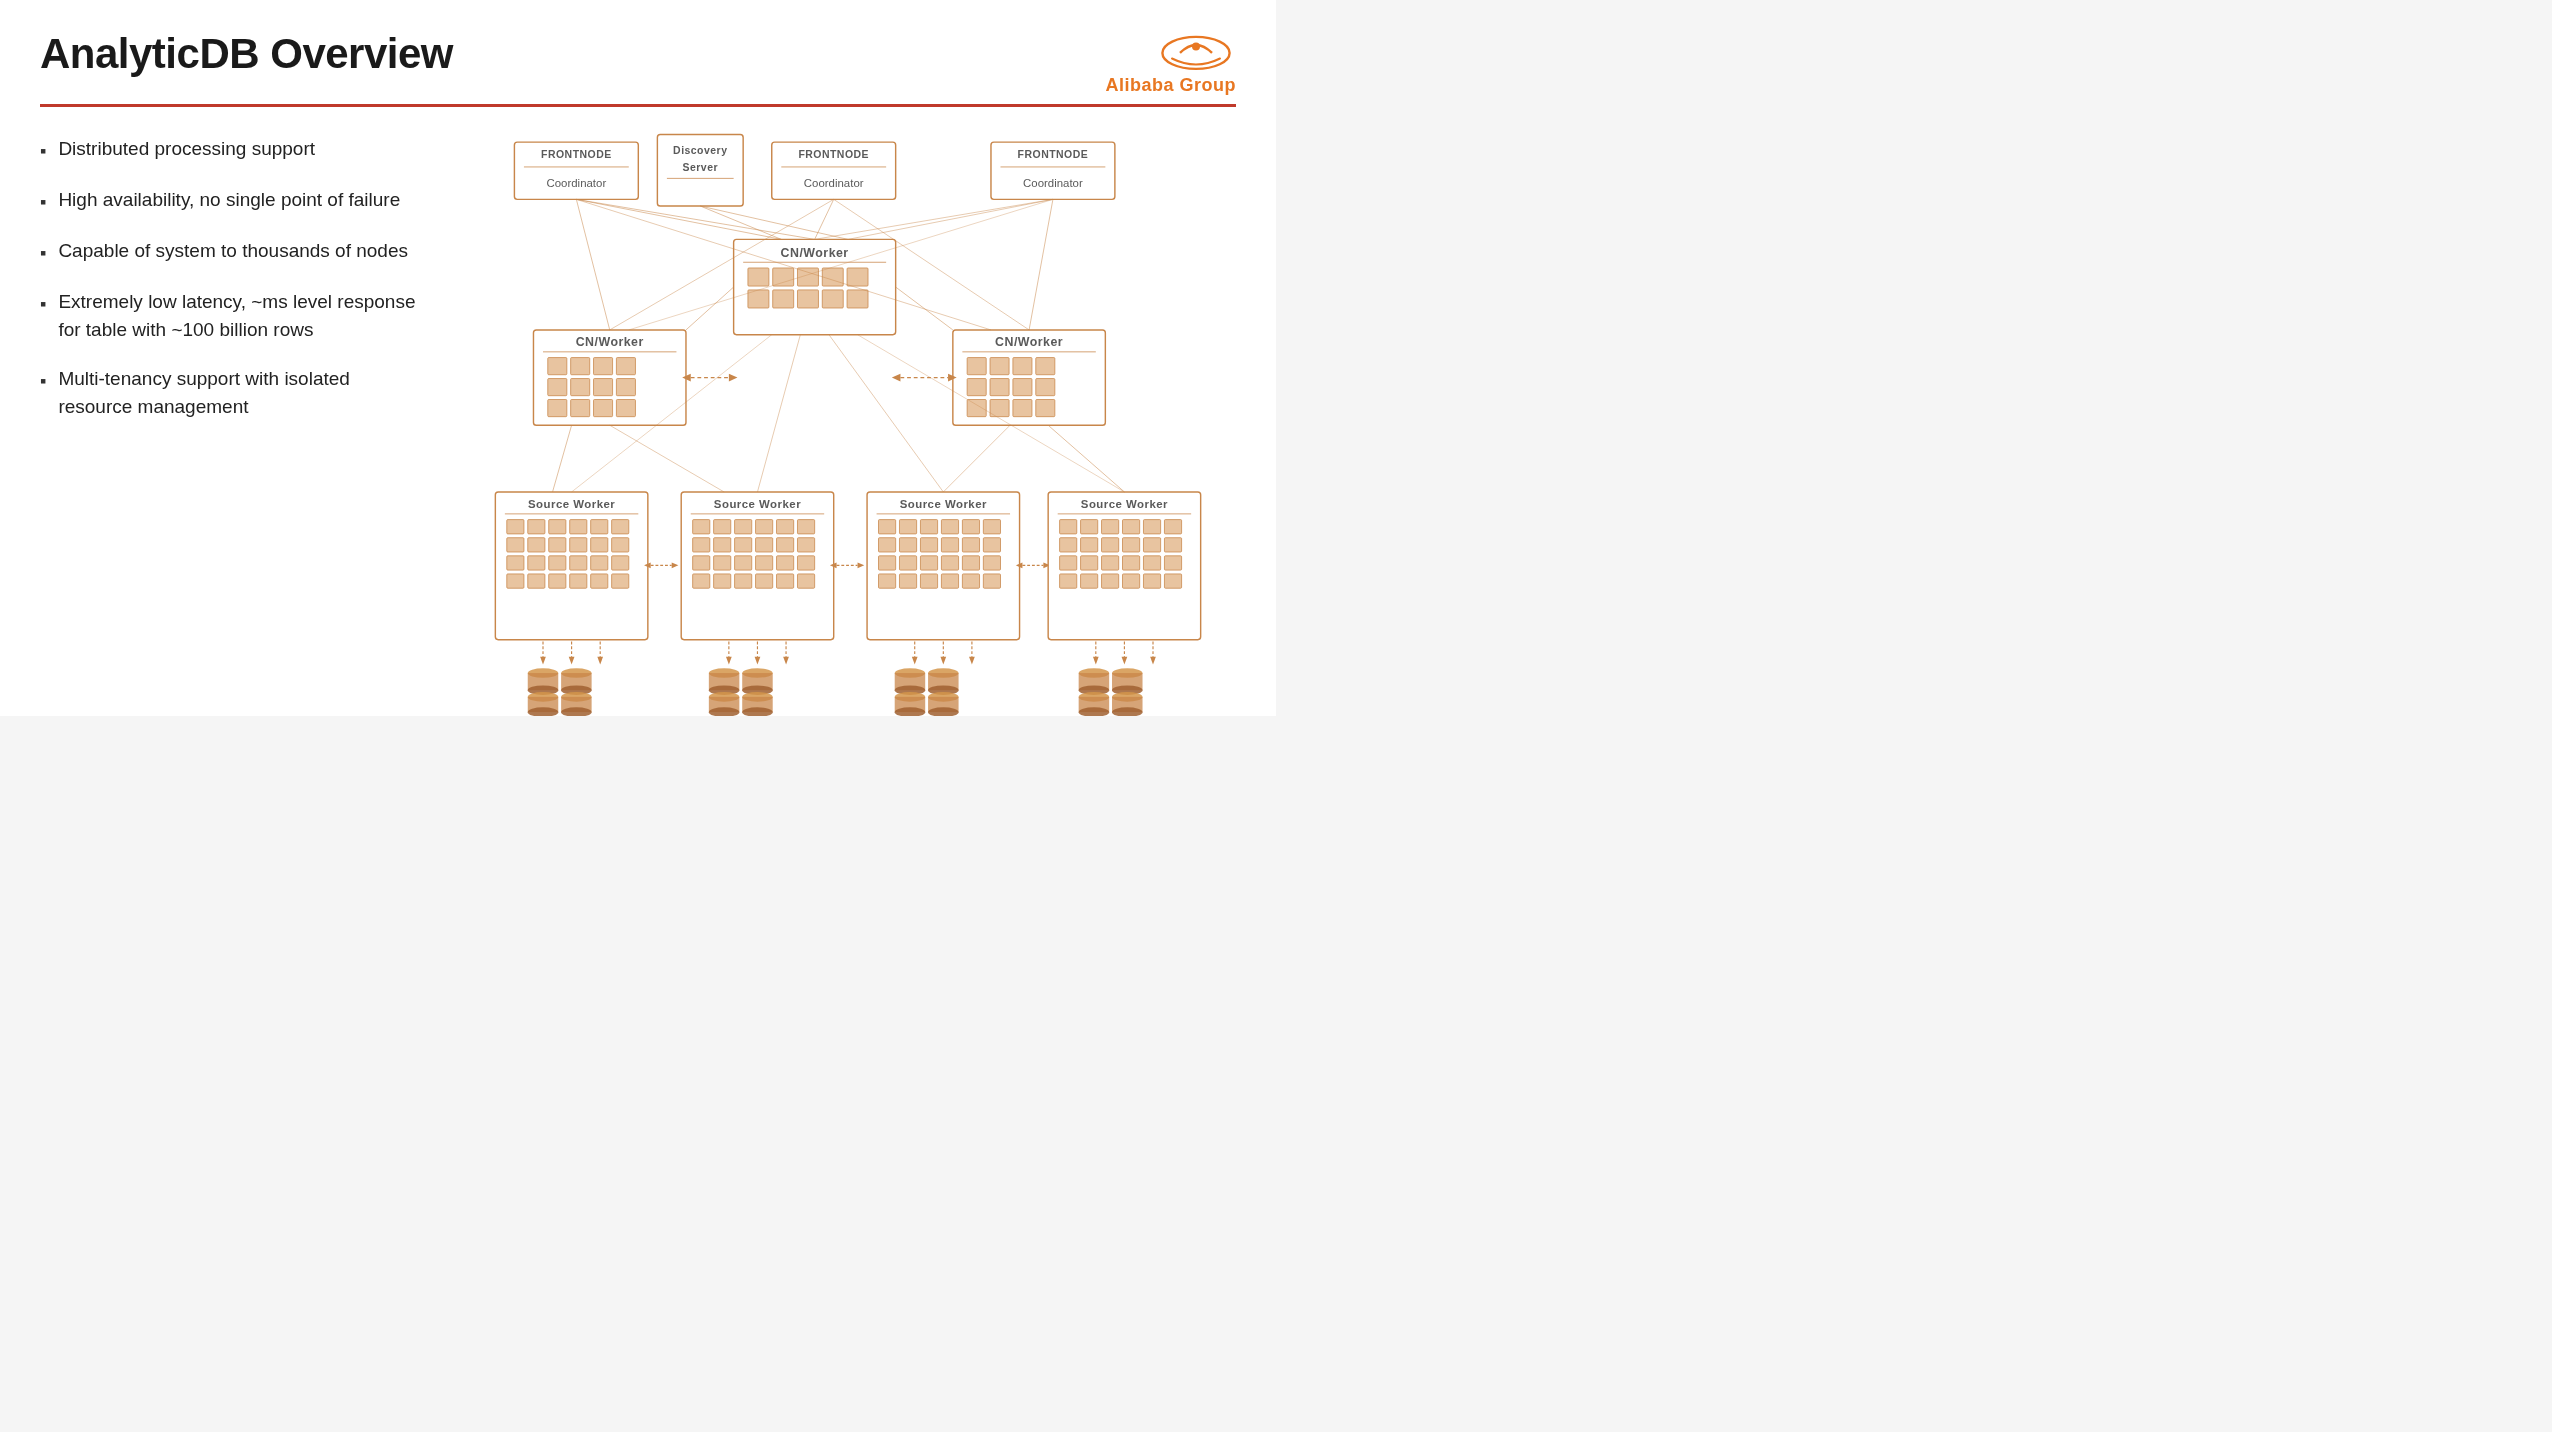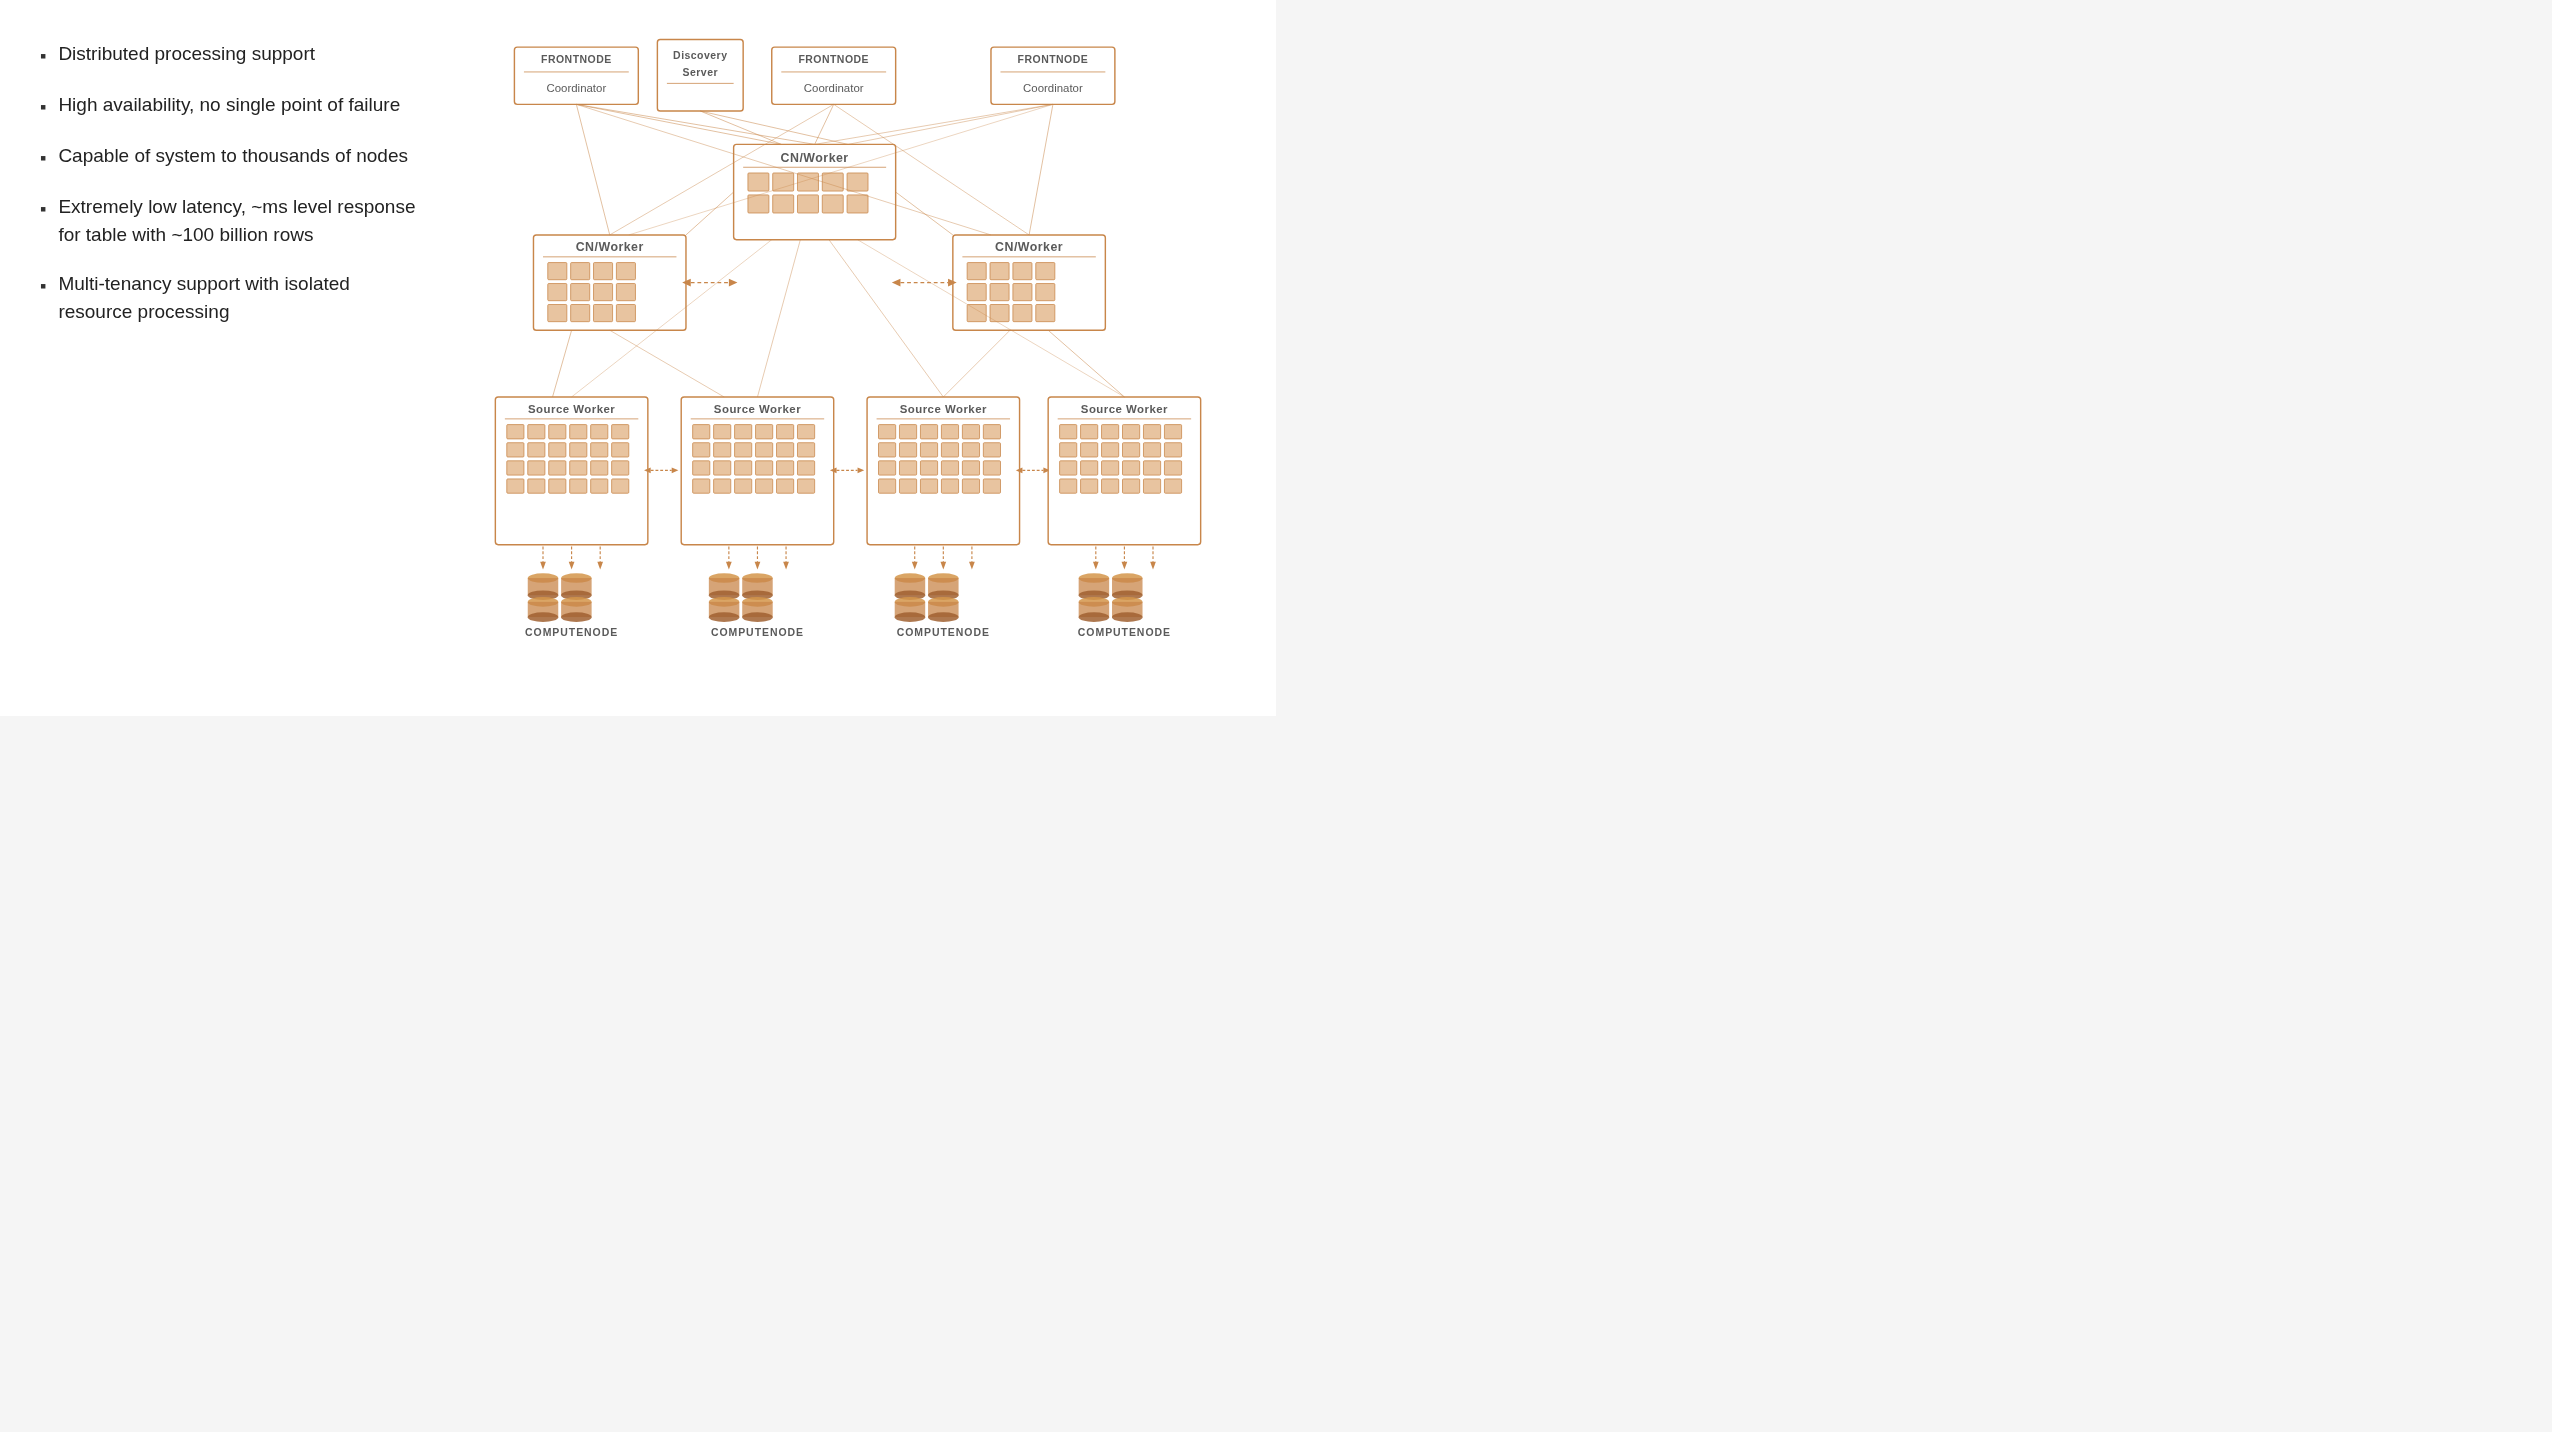--- a/index.html
+++ b/index.html
@@ -107,20 +107,34 @@
       font-weight: 700;
       fill: #5a5a5a;
       text-anchor: middle;
       letter-spacing: 1px;
     }
   </style>
 </head>
 <body>
 
 <div class="slide">
+  <div class="header">
+    <h1 class="title">AnalyticDB Overview</h1>
+    <div class="logo">
+      <svg class="logo-icon" viewBox="0 0 100 55">
+
+        <ellipse cx="50" cy="28" rx="42" ry="20" fill="none" stroke="#e87722" stroke-width="3"></ellipse>
+        <path d="M30 28 Q50 8 70 28" stroke="#e87722" stroke-width="3" fill="none"></path>
+        <circle cx="50" cy="20" r="5" fill="#e87722"></circle>
+
+        <path d="M20 35 Q50 50 80 35" stroke="#e87722" stroke-width="2.5" fill="none" stroke-linecap="round"></path>
+      </svg>
+      <span class="logo-text">Alibaba Group</span>
+    </div>
+  </div>
 
   <div class="content">
     <div class="bullet-list">
       <div class="bullet-item">
         <span class="bullet-marker">▪</span>
         <span>Distributed processing support</span>
       </div>
       <div class="bullet-item">
         <span class="bullet-marker">▪</span>
         <span>High availability, no single point of failure</span>
@@ -128,21 +142,21 @@
       <div class="bullet-item">
         <span class="bullet-marker">▪</span>
         <span>Capable of system to thousands of nodes</span>
       </div>
       <div class="bullet-item">
         <span class="bullet-marker">▪</span>
         <span>Extremely low latency, ~ms level response for table with ~100 billion rows</span>
       </div>
       <div class="bullet-item">
         <span class="bullet-marker">▪</span>
-        <span>Multi-tenancy support with isolated resource processing</span>
+        <span>Multi-tenancy support with isolated resource management</span>
       </div>
     </div>
 
     <div class="diagram-area">
       <svg viewBox="0 0 780 640" class="diagram-svg">
 
         <rect x="40" y="18" width="130" height="60" rx="3" class="node-box"></rect>
         <text x="105" y="35" class="node-label-top">FRONTNODE</text>
         <line x1="50" y1="44" x2="160" y2="44" stroke="#c8864a" stroke-width="0.8"></line>
         <text x="105" y="65" class="node-label-bottom">Coordinator</text>

